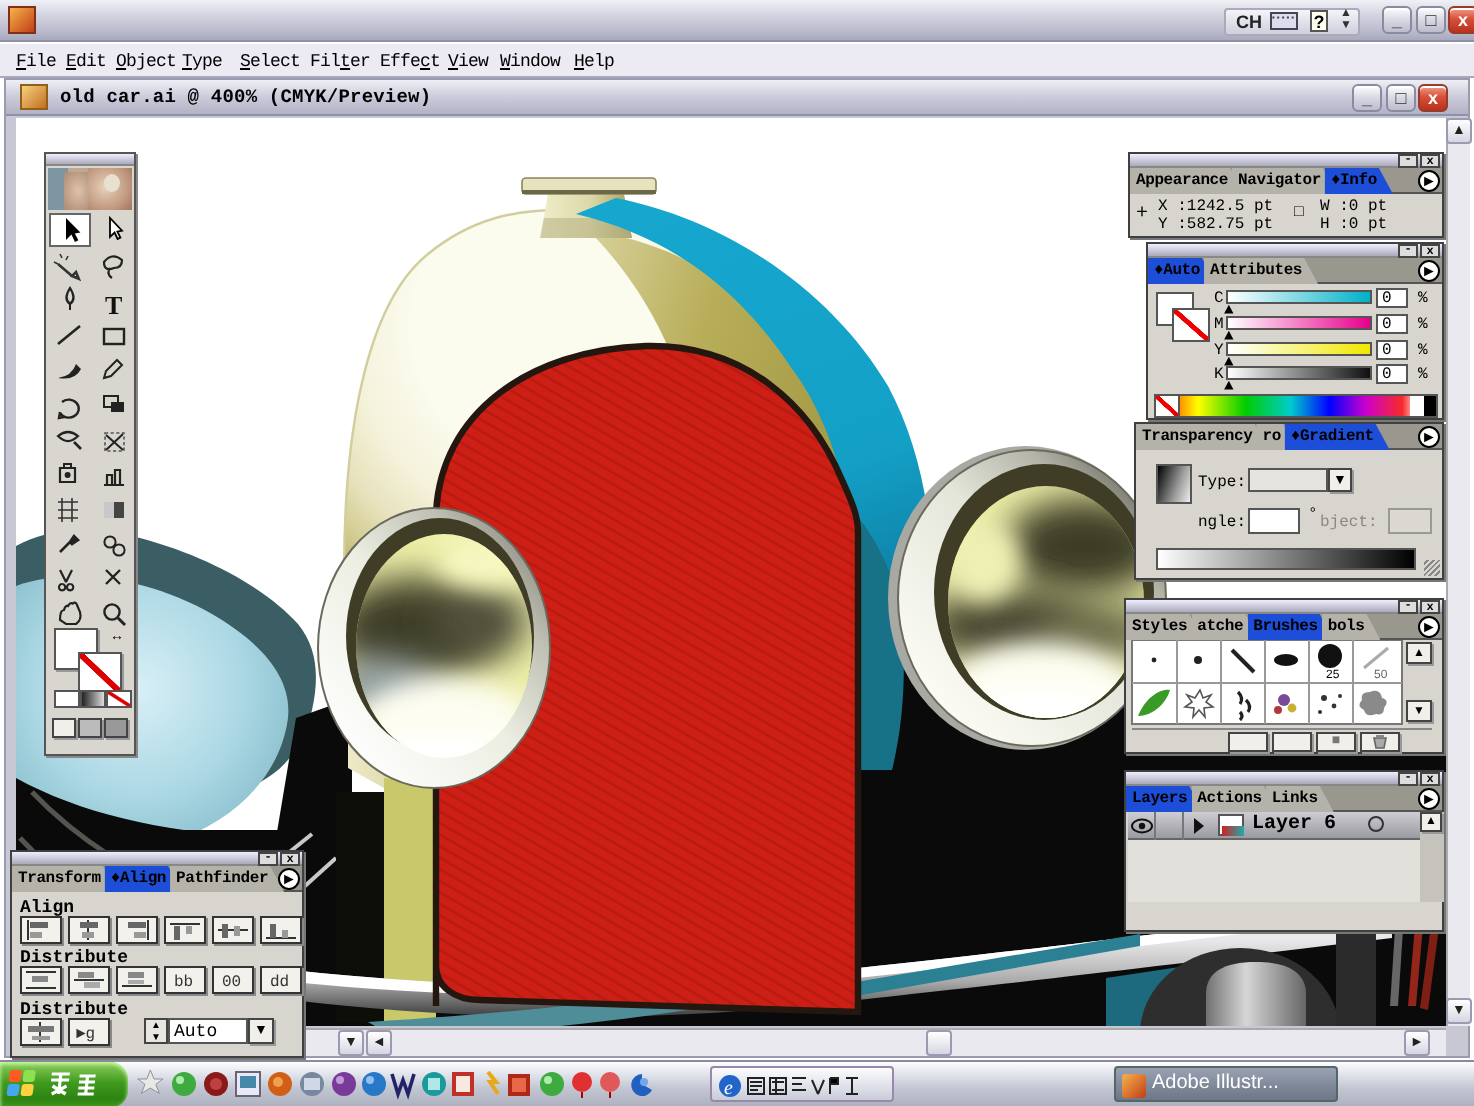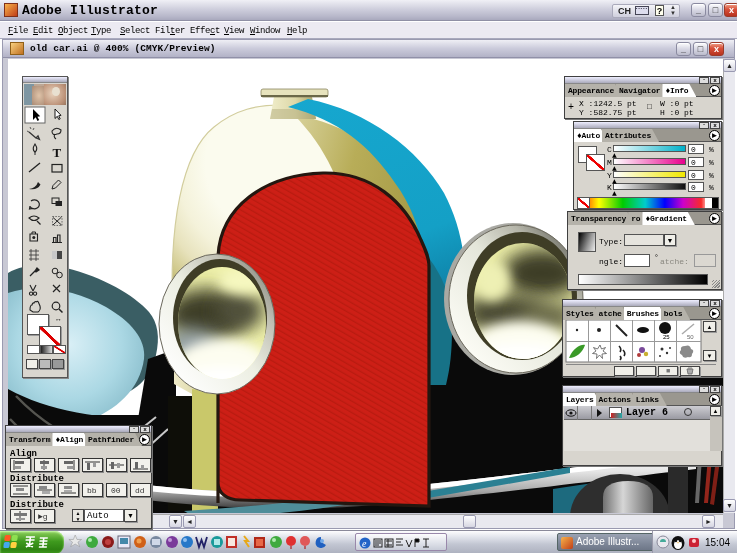--- a/index.html
+++ b/index.html
@@ -27,21 +27,21 @@
 .sbtn{position:absolute;width:13px;height:13px;background:linear-gradient(#fff,#d6d6e2);border:1px solid #9a9ab2;border-radius:2px;
  font:7px "Liberation Sans",sans-serif;text-align:center;line-height:12px;color:#222}
 
 .pal{position:absolute;background:#d8d5ce;border:1px solid #404040;box-shadow:1px 1px 0 #777}
 .pstrip{height:7px;background:linear-gradient(#eef,#aab);border-bottom:1px solid #888;position:relative}
 .pmin{position:absolute;right:12px;top:0px;width:10px;height:7px;background:#ddd;border:1px solid #444;font:bold 6px "Liberation Mono";line-height:4px;text-align:center}
 .pclose{position:absolute;right:1px;top:0px;width:10px;height:7px;background:#ddd;border:1px solid #444;font:bold 6px "Liberation Mono";line-height:6px;text-align:center}
 .ptabs{height:13px;background:#9a978f;position:relative;border-bottom:1px solid #555;white-space:nowrap}
 .tab{display:inline-block;height:13px;font:bold 8px "Liberation Mono",monospace;padding:2px 8px 0 3px;color:#000;letter-spacing:-0.2px;
  background:#b5b2aa;clip-path:polygon(0 0,calc(100% - 7px) 0,100% 100%,0 100%);margin-right:-6px;vertical-align:top}
-.tab.on{background:#ffffff}
+.tab.on{background:#1d4ed8}
 .pmenu{position:absolute;right:1px;top:1px;width:11px;height:11px;border:1px solid #000;border-radius:50%;background:#fff;
  font:8px "Liberation Sans";text-align:center;line-height:10px}
 
 #toolbox{position:absolute;left:22px;top:76px;width:46px;height:302px;background:#d9d6cf;border:1px solid #555;box-shadow:1px 1px 0 #888}
 
 .plabel{font:bold 9px "Liberation Mono",monospace;color:#000;position:absolute}
 .ptext{font:8px "Liberation Mono",monospace;color:#000;position:absolute}
 .pbox{position:absolute;background:#fff;border:1px solid #555}
 .pbtn{position:absolute;background:#f0efe9;border:1px solid #444;box-shadow:1px 1px 0 #999}
 .grip{position:absolute;right:1px;bottom:1px;width:8px;height:8px;
@@ -51,21 +51,20 @@
 
 #taskbar{position:absolute;left:0;top:530px;width:737px;height:23px;
  background:linear-gradient(#fdfdfe,#dfe2ea 30%,#c2c6d2 60%,#aeb2c0);border-top:1px solid #8a8a9a}
 .taskbtn{position:absolute;top:2px;height:18px;border:1px solid #98a;border-radius:2px;
  background:linear-gradient(#fcfcfd,#dde0e8 60%,#c8ccd8);font:10px "Liberation Sans";color:#000;padding:2px 4px 0 18px;white-space:nowrap;overflow:hidden}
 </style></head>
 <body>
 
 <div id="titlebar">
   <div class="abs" style="left:4px;top:3px;width:14px;height:14px;background:linear-gradient(135deg,#f7b24a,#c03e18);border:1px solid #803018"></div>
-  <div class="ttext">Adobe Illustrator</div>
   <div class="abs" style="left:612px;top:4px;width:68px;height:14px;background:linear-gradient(#f4f4f8,#cfcfdd);border:1px solid #aab;border-radius:2px">
     <span style="position:absolute;left:5px;top:1px;font:bold 9px 'Liberation Sans';color:#222">CH</span>
     <span style="position:absolute;left:22px;top:1px;width:14px;height:9px;border:1px solid #445;background:#dde;font-size:4px;line-height:4px;overflow:hidden;letter-spacing:1px;color:#445">▪▪▪▪▪▪▪▪▪</span>
     <span style="position:absolute;left:42px;top:0px;width:9px;height:11px;border:1px solid #555;background:#ffe;font:bold 9px 'Liberation Sans';text-align:center;line-height:11px">?</span>
     <span style="position:absolute;left:57px;top:-1px;font-size:6px;color:#333">▲<br>▼</span>
   </div>
   <div class="winbtn" style="left:691px">_</div>
   <div class="winbtn" style="left:708px">□</div>
   <div class="winbtn close" style="left:724px">x</div>
 </div>
@@ -372,21 +371,21 @@
 </div>
 <div class="pal" id="pal-grad" style="left:567px;top:211px;width:155px;height:79px">
   <div class="ptabs"><span class="tab">Transparency</span><span class="tab">ro</span><span class="tab on">♦Gradient</span><div class="pmenu">►</div></div>
   <div class="pbox" style="left:10px;top:20px;width:18px;height:20px;background:linear-gradient(110deg,#000,#999 60%,#eee)"></div>
   <div class="ptext" style="left:31px;top:25px">Type:</div>
   <div class="pbox" style="left:56px;top:22px;width:40px;height:12px;background:#e6e4de"></div>
   <div class="pbtn" style="left:96px;top:22px;width:12px;height:12px;font:7px 'Liberation Sans';text-align:center;line-height:11px">▼</div>
   <div class="ptext" style="left:31px;top:45px">ngle:</div>
   <div class="pbox" style="left:56px;top:42px;width:26px;height:13px"></div>
   <div class="ptext" style="left:86px;top:41px">°</div>
-  <div class="ptext" style="left:92px;top:45px;color:#8a8880">atche:</div>
+  <div class="ptext" style="left:92px;top:45px;color:#8a8880">bject:</div>
   <div class="pbox" style="left:126px;top:42px;width:22px;height:13px;background:#dbd8d1;border-color:#999"></div>
   <div class="pbox" style="left:10px;top:62px;width:130px;height:11px;background:linear-gradient(90deg,#fff,#000)"></div>
   <div class="grip"></div>
 </div>
 <div class="pal" id="pal-brush" style="left:562px;top:299px;width:160px;height:78px">
   <div class="pstrip">
       <div class="pmin">-</div>
       <div class="pclose">x</div>
     </div>
   <div class="ptabs"><span class="tab">Styles</span><span class="tab">atche</span><span class="tab on">Brushes</span><span class="tab">bols</span><div class="pmenu">►</div></div>
@@ -628,31 +627,13 @@
         <path d="M37,2 h7 M37,5 h5 M37,8 h7"></path>
           <path d="M47,3 l3,7 M53,3 l-3,7"></path>
         <path d="M56,2 v8 M56,2 h4 v3 h-4"></path>
           <path d="M64,2 h6 M67,2 v8 M64,10 h6"></path>
       </g>
     </svg>
   </div>
   <div class="taskbtn" style="left:557px;width:112px;background:linear-gradient(#9aa2b2,#7e8798 60%,#6e7788);color:#fff;border-color:#566">
     <div style="position:absolute;left:3px;top:3px;width:12px;height:12px;background:linear-gradient(135deg,#f7b24a,#c03e18);border-radius:2px"></div>
     Adobe Illustr...</div>
-  <div style="position:absolute;left:652px;top:0;width:85px;height:23px;background:linear-gradient(#fdfdfe,#dfe2ea 30%,#c2c6d2 60%,#aeb2c0);border-left:1px solid #99a">
-    <svg width="85" height="23">
-      <circle cx="10" cy="11" r="6" fill="#e8e8ee" stroke="#889"></circle>
-        <path d="M7,11 a3,3 0 0,1 6,0" fill="#4a9"></path>
-      <g transform="translate(18,4)">
-        <ellipse cx="7" cy="8" rx="6.5" ry="7" fill="#111"></ellipse>
-        <ellipse cx="7" cy="9.5" rx="4" ry="4.5" fill="#fff"></ellipse>
-        <ellipse cx="4.8" cy="5" rx="1.6" ry="2.2" fill="#111"></ellipse>
-          <ellipse cx="9.2" cy="5" rx="1.6" ry="2.2" fill="#111"></ellipse>
-        <path d="M5,6.5 q2,2 4,0 l-2,2 Z" fill="#e8a020"></path>
-      </g>
-      <g transform="translate(36,5)">
-          <rect x="0" y="2" width="10" height="9" fill="#c23" rx="2"></rect>
-          <circle cx="5" cy="5" r="2" fill="#fcc"></circle>
-        </g>
-      <text x="52" y="15" font-size="10" font-family="Liberation Sans" fill="#000">15:04</text>
-    </svg>
-  </div>
 </div>
 
 </body></html>

